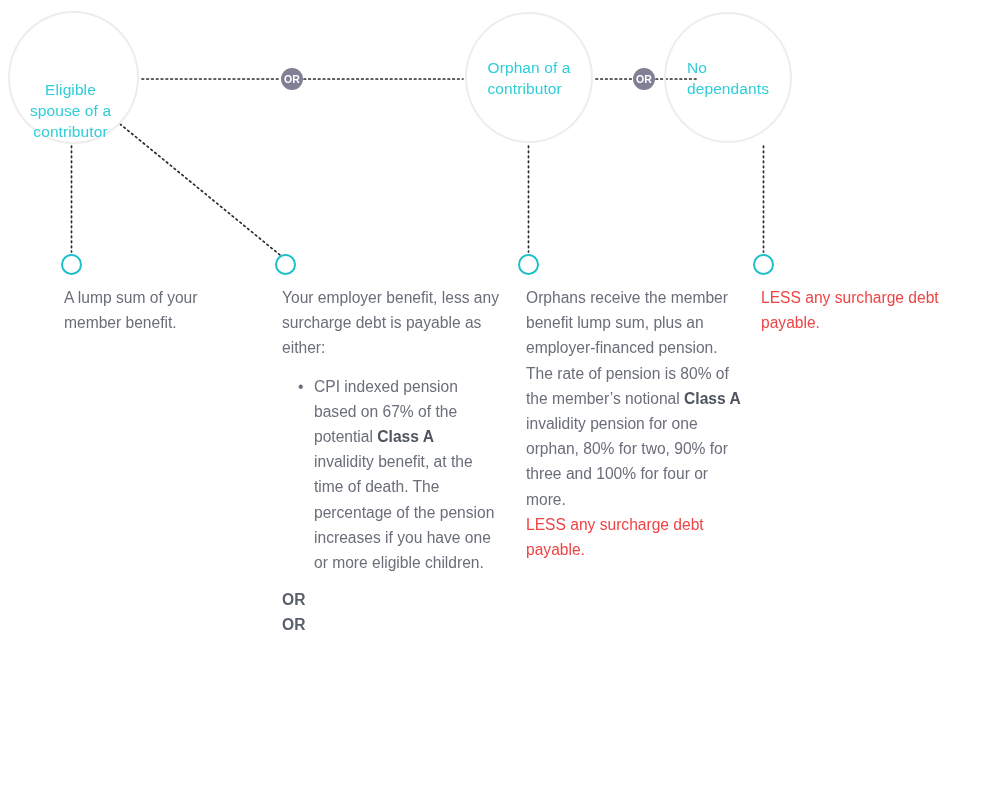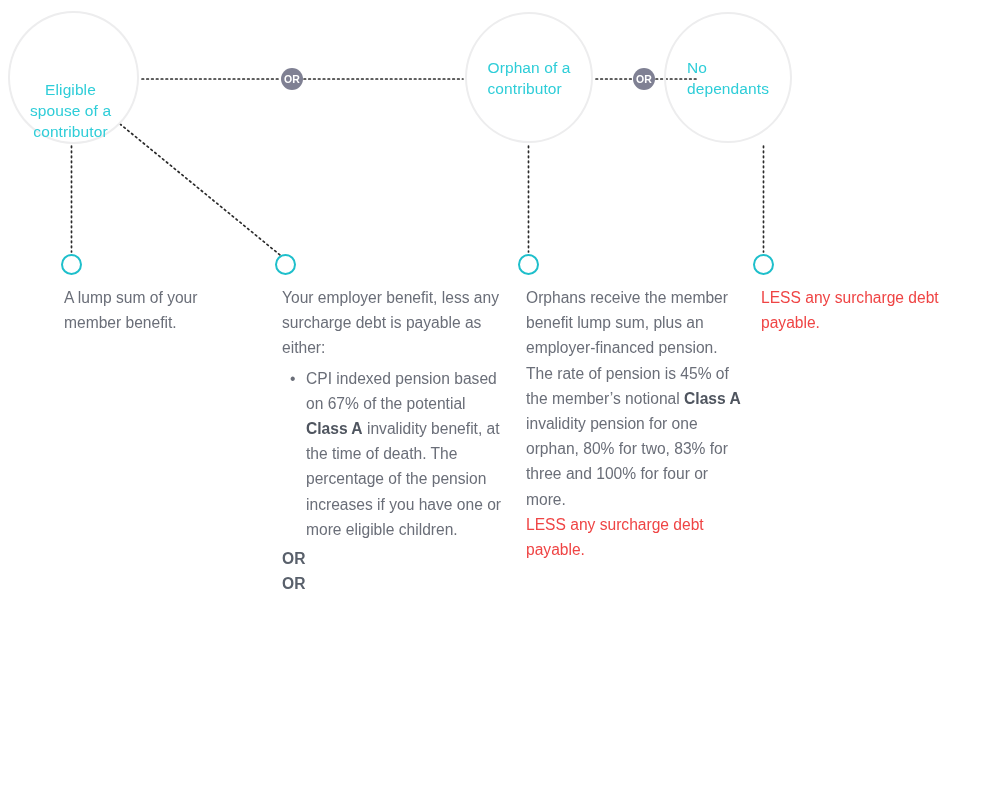--- a/index.html
+++ b/index.html
@@ -105,21 +105,21 @@
     color: #59606b;
   }
   ul.bullets {
     margin: 0;
     padding: 0;
     list-style: none;
   }
   ul.bullets > li {
     position: relative;
     padding-left: 20px;
-    margin: 4px;
+    margin: 12px;
   }
   ul.bullets > li::before {
     content: "\2022";
     position: absolute;
     left: 4px;
     top: 0;
     color: #6a6e78;
     font-size: 15.6px;
     line-height: 25.2px;
   }
@@ -185,21 +185,21 @@
     <p class="para">Your employer benefit, less any surcharge debt is payable as either:</p>
     <div class="spacer-s"></div>
     <ul class="bullets">
       <li><span>CPI indexed pension based on 67% of the potential </span><span class="bold">Class A</span><span> invalidity benefit, at the time of death. The percentage of the pension increases if you have one or more eligible children.</span></li>
     </ul>
     <p class="or-word">OR</p>
     <p class="or-word">OR</p>
   </div>
 
   <div class="col" id="col-3">
-    <p class="para"><span>Orphans receive the member benefit lump sum, plus an employer-financed pension. The rate of pension is 45% of the member’s notional </span><span class="bold">Class A</span><span> invalidity pension for one orphan, 80% for two, 83% for three and 100% for four or more.</span><span class="less"> </span></p>
+    <p class="para"><span>Orphans receive the member benefit lump sum, plus an employer-financed pension. The rate of pension is 80% of the member’s notional </span><span class="bold">Class A</span><span> invalidity pension for one orphan, 80% for two, 90% for three and 100% for four or more.</span><span class="less"> </span></p>
     <p class="para less">LESS any surcharge debt payable.</p>
   </div>
 
   <div class="col" id="col-4">
     <p class="para less">LESS any surcharge debt payable.</p>
   </div>
 
 </div>
 
 </body></html>

